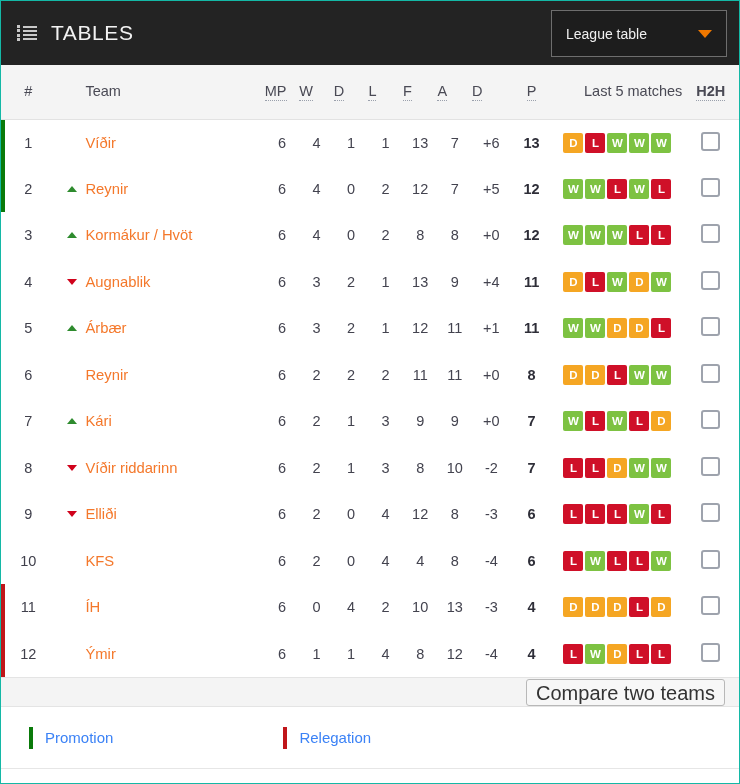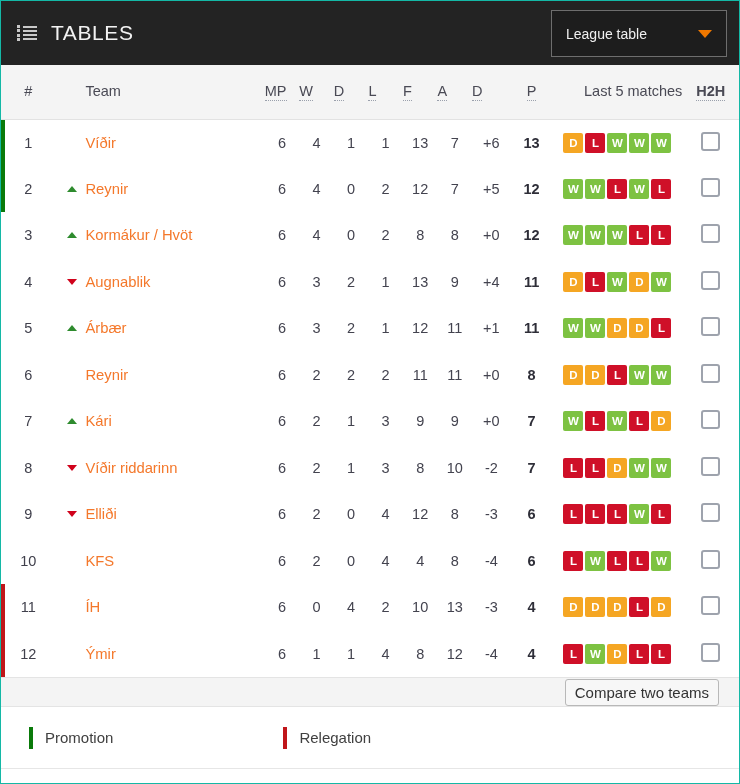--- a/index.html
+++ b/index.html
@@ -186,46 +186,46 @@
   
   .compare-strip {
     height: 30px;
     background: #f4f4f4;
     border-top: 1px solid #e4e4e4;
     border-bottom: 1px solid #e4e4e4;
     position: relative;
   }
   .compare-btn {
     position: absolute;
-    right: 20px; top: 1px;
+    right: 14px; top: 1px;
     height: 27px;
     padding: 0 9px;
     line-height: 26px;
     background: #f7f7f7;
     border: 1px solid #b8b8b8;
     border-radius: 3px;
-    font-size: 15px;
+    font-size: 20px;
     color: #333;
     cursor: pointer;
     font-family: "Liberation Sans", sans-serif;
   }
 
   
   .legend {
     height: 62px;
     display: flex;
     align-items: center;
     padding-left: 28px;
     border-bottom: 1px solid #e6e6e6;
   }
   .leg-item {
     display: flex;
     align-items: center;
     font-size: 15px;
-    color: #404040;
+    color: #3b82f6;
   }
   .leg-item + .leg-item { margin-left: 170px; }
   .leg-bar {
     width: 4px; height: 22px;
     margin-right: 12px;
   }
   .leg-bar.promo { background: #0a7a0a; }
   .leg-bar.releg { background: #c0161a; }
   .bottom-fill { height: 22px; background: #fff; }
 </style>

